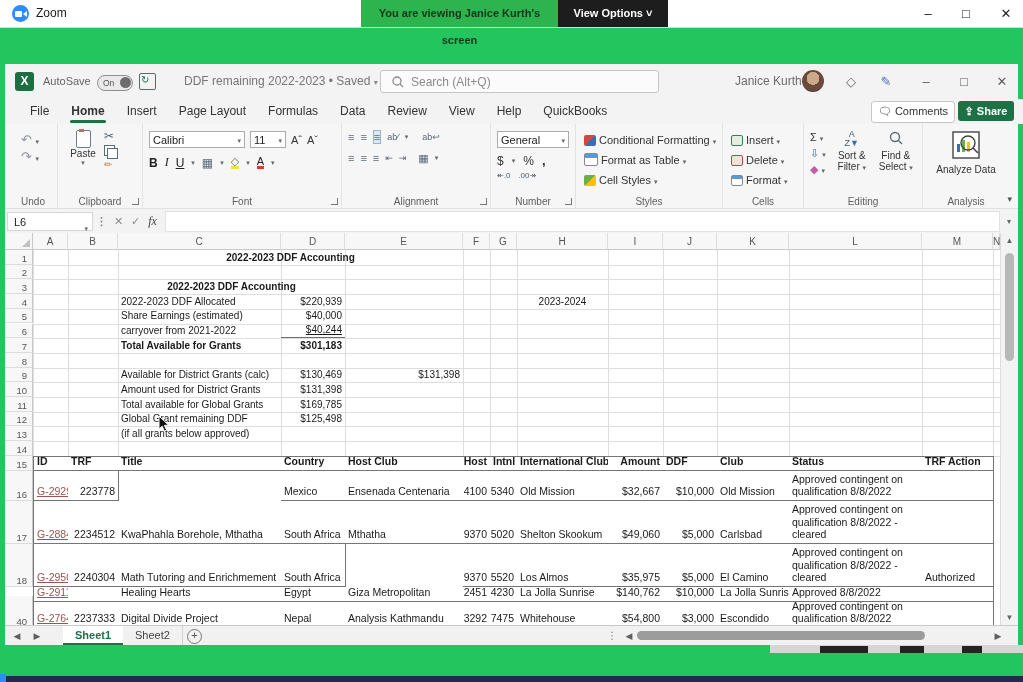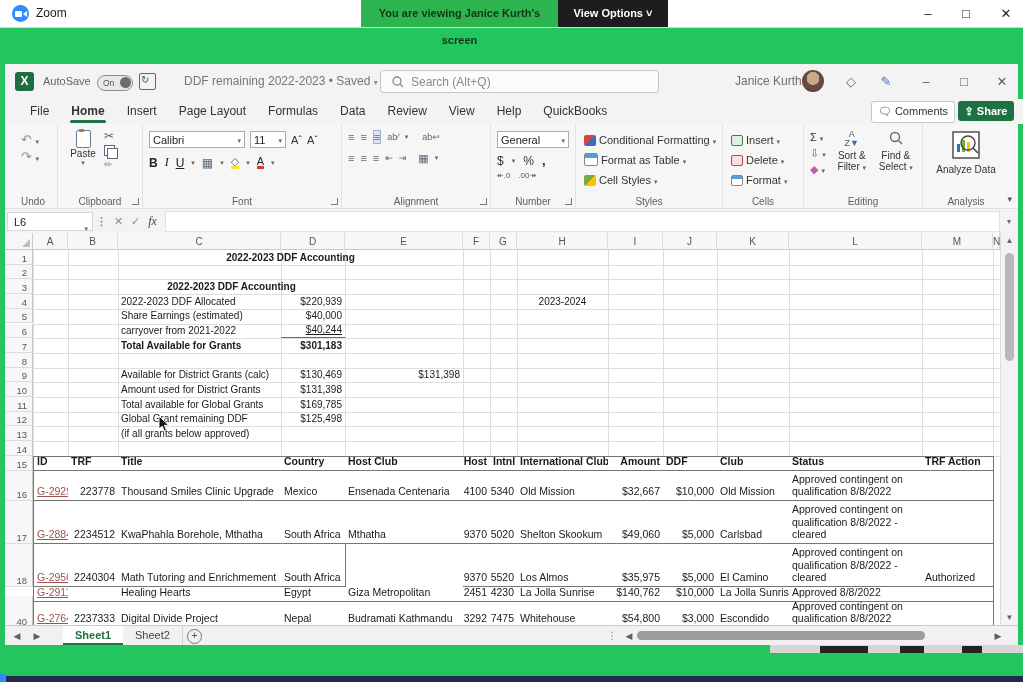--- a/index.html
+++ b/index.html
@@ -425,21 +425,20 @@
         <div class="tc hdr ar" style="left: 458px; top: 222.8px; width: 28px; height: 15px;">Host</div>
         <div class="tc hdr" style="left: 485px; top: 222.8px; width: 28px; height: 15px;">Intnl</div>
         <div class="tc hdr" style="left: 512px; top: 222.8px; width: 92px; height: 15px;">International Club</div>
         <div class="tc hdr ar" style="left: 603px; top: 222.8px; width: 56px; height: 15px;">Amount</div>
         <div class="tc hdr" style="left: 658px; top: 222.8px; width: 55px; height: 15px;">DDF</div>
         <div class="tc hdr" style="left: 712px; top: 222.8px; width: 73px; height: 15px;">Club</div>
         <div class="tc hdr" style="left: 784px; top: 222.8px; width: 134px; height: 15px;">Status</div>
         <div class="tc hdr" style="left: 917px; top: 222.8px; width: 72px; height: 15px;">TRF Action</div>
         <div class="tc first link" style="left: 28px; top: 237.8px; width: 36px; height: 30px;">G-2929</div>
         <div class="tc ar" style="left: 63px; top: 237.8px; width: 51px; height: 30px;">223778</div>
-        <div class="tc" style="left: 113px; top: 237.8px; width: 164px; height: 30px;">Thousand Smiles Clinic Upgrade</div>
         <div class="tc" style="left: 276px; top: 237.8px; width: 65px; height: 30px;">Mexico</div>
         <div class="tc" style="left: 340px; top: 237.8px; width: 119px; height: 30px;">Ensenada Centenaria</div>
         <div class="tc ar" style="left: 458px; top: 237.8px; width: 28px; height: 30px;">4100</div>
         <div class="tc ar" style="left: 485px; top: 237.8px; width: 28px; height: 30px;">5340</div>
         <div class="tc" style="left: 512px; top: 237.8px; width: 92px; height: 30px;">Old Mission</div>
         <div class="tc ar" style="left: 603px; top: 237.8px; width: 56px; height: 30px;">$32,667</div>
         <div class="tc ar" style="left: 658px; top: 237.8px; width: 55px; height: 30px;">$10,000</div>
         <div class="tc" style="left: 712px; top: 237.8px; width: 73px; height: 30px;">Old Mission</div>
         <div class="tc wrap" style="left: 784px; top: 237.8px; width: 134px; height: 30px;">Approved contingent on qualification 8/8/2022</div>
         <div class="tc" style="left: 917px; top: 237.8px; width: 72px; height: 30px;"></div>
@@ -478,21 +477,21 @@
         <div class="tc" style="left: 512px; top: 353.8px; width: 92px; height: 15px;">La Jolla Sunrise</div>
         <div class="tc ar" style="left: 603px; top: 353.8px; width: 56px; height: 15px;">$140,762</div>
         <div class="tc ar" style="left: 658px; top: 353.8px; width: 55px; height: 15px;">$10,000</div>
         <div class="tc" style="left: 712px; top: 353.8px; width: 73px; height: 15px;">La Jolla Sunrise</div>
         <div class="tc wrap" style="left: 784px; top: 353.8px; width: 134px; height: 15px;">Approved 8/8/2022</div>
         <div class="tc" style="left: 917px; top: 353.8px; width: 72px; height: 15px;"></div>
         <div class="tc first link" style="left: 28px; top: 368.8px; width: 36px; height: 26px;">G-2764</div>
         <div class="tc ar" style="left: 63px; top: 368.8px; width: 51px; height: 26px;">2237333</div>
         <div class="tc" style="left: 113px; top: 368.8px; width: 164px; height: 26px;">Digital Divide Project</div>
         <div class="tc" style="left: 276px; top: 368.8px; width: 65px; height: 26px;">Nepal</div>
-        <div class="tc" style="left: 340px; top: 368.8px; width: 119px; height: 26px;">Budramati Kathmandu</div>
+        <div class="tc" style="left: 340px; top: 368.8px; width: 119px; height: 26px;">Analysis Kathmandu</div>
         <div class="tc ar" style="left: 458px; top: 368.8px; width: 28px; height: 26px;">3292</div>
         <div class="tc ar" style="left: 485px; top: 368.8px; width: 28px; height: 26px;">7475</div>
         <div class="tc" style="left: 512px; top: 368.8px; width: 92px; height: 26px;">Whitehouse</div>
         <div class="tc ar" style="left: 603px; top: 368.8px; width: 56px; height: 26px;">$54,800</div>
         <div class="tc ar" style="left: 658px; top: 368.8px; width: 55px; height: 26px;">$3,000</div>
         <div class="tc" style="left: 712px; top: 368.8px; width: 73px; height: 26px;">Escondido</div>
         <div class="tc wrap" style="left: 784px; top: 368.8px; width: 134px; height: 26px;">Approved contingent on qualification 8/8/2022</div>
         <div class="tc" style="left: 917px; top: 368.8px; width: 72px; height: 26px;"></div>
       </div>
 

